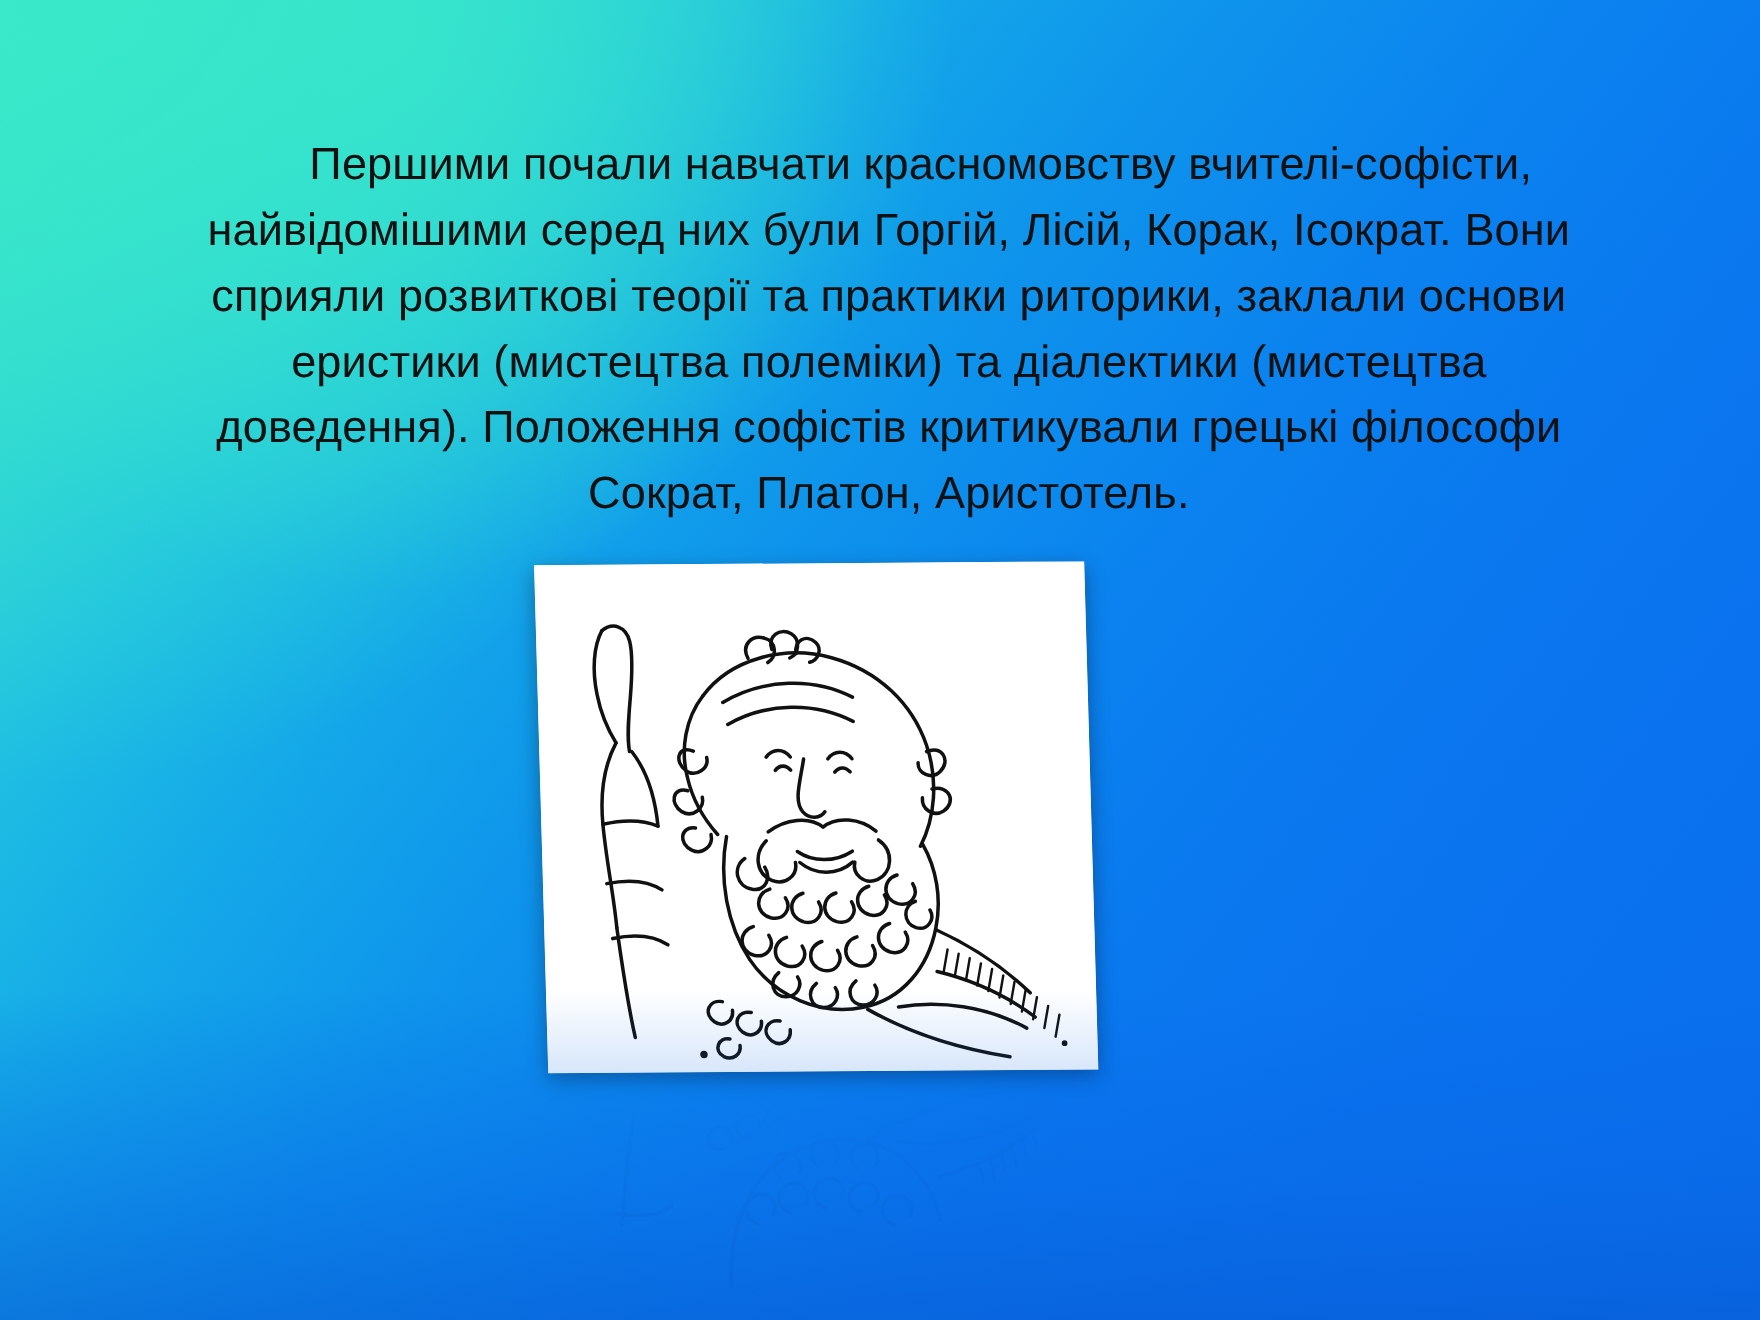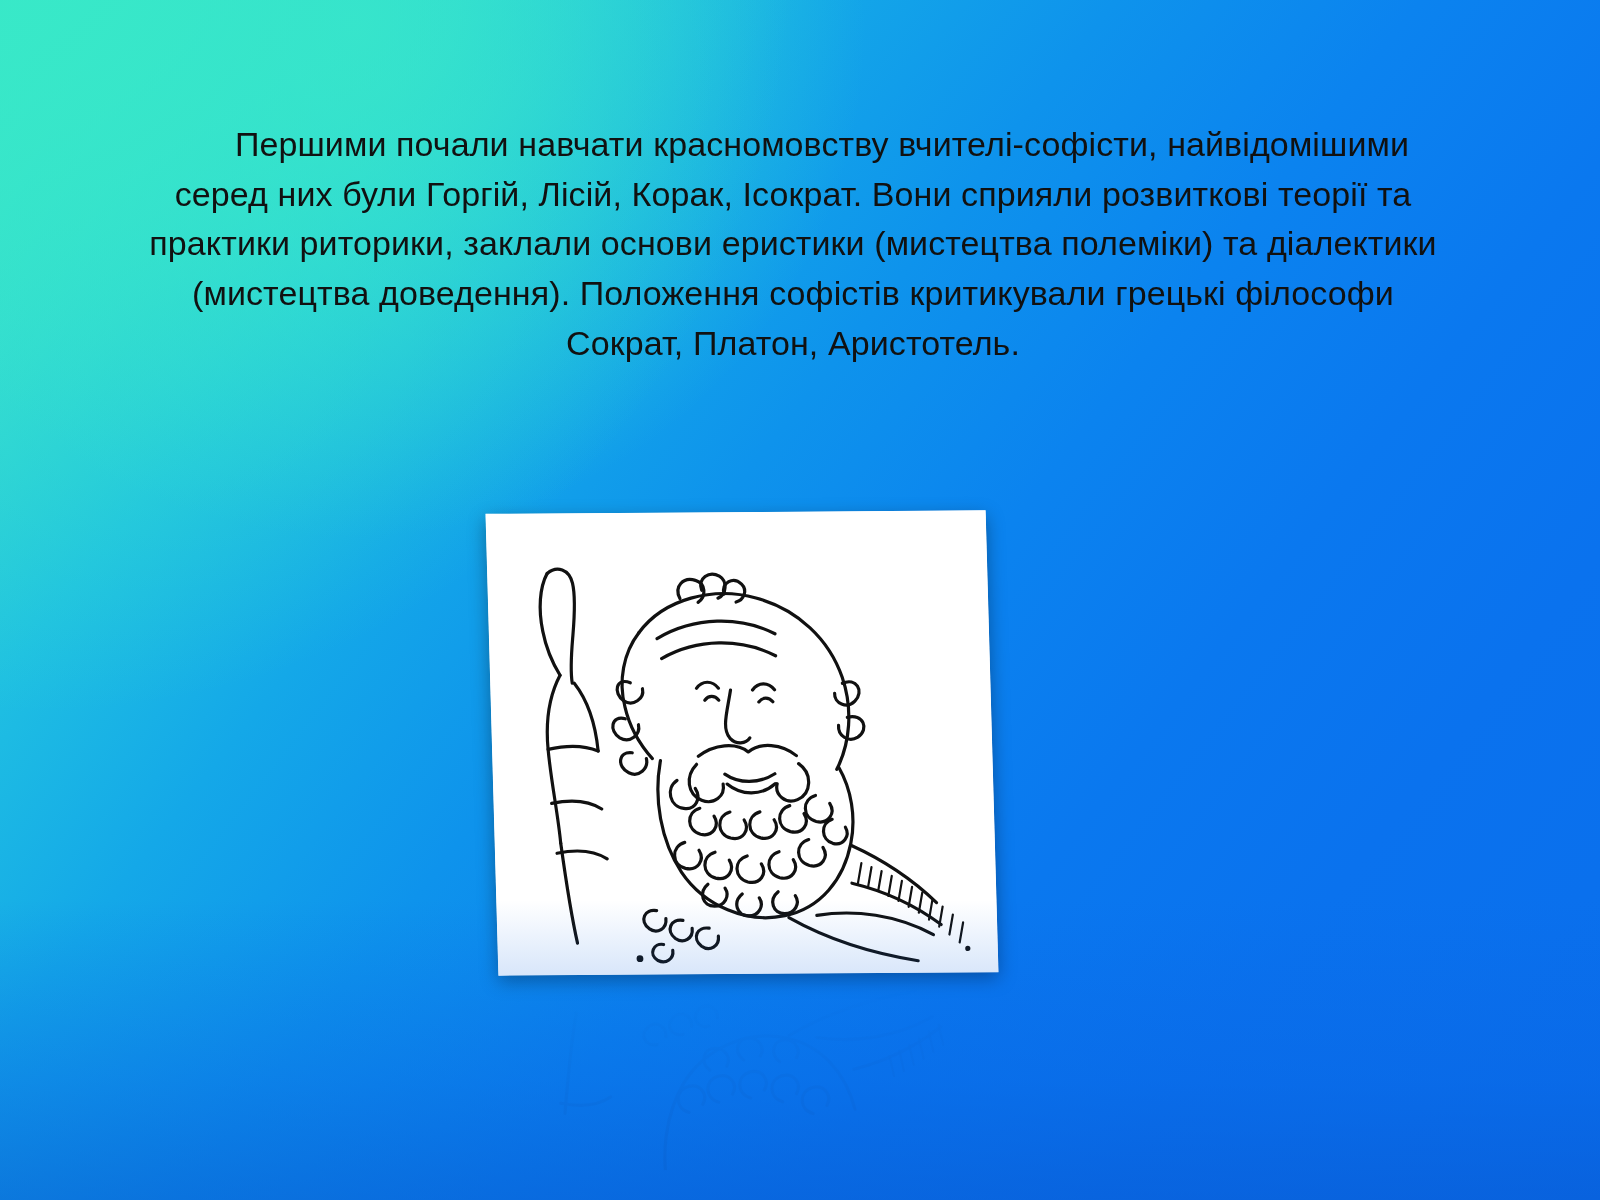--- a/index.html
+++ b/index.html
@@ -38,25 +38,25 @@
     position: absolute;
     left: 0; right: 0; bottom: 0;
     height: 300px;
     background: linear-gradient(to bottom, rgba(10,110,236,0) 0%, rgba(8,98,225,0.38) 60%, rgba(7,88,210,0.55) 100%);
     pointer-events: none;
   }
 
   .text-block {
     position: absolute;
     top: 120px;
-    left: 133px;
+    left: 148px;
     width: 1320px;
     text-align: center;
     color: #111111;
-    font-size: 34px;
+    font-size: 41px;
     line-height: 1.46;
     letter-spacing: 0.1px;
   }
   .text-block p {
     margin: 0;
     text-indent: 58px;
   }
 
   .picture-wrap {
     position: absolute;

